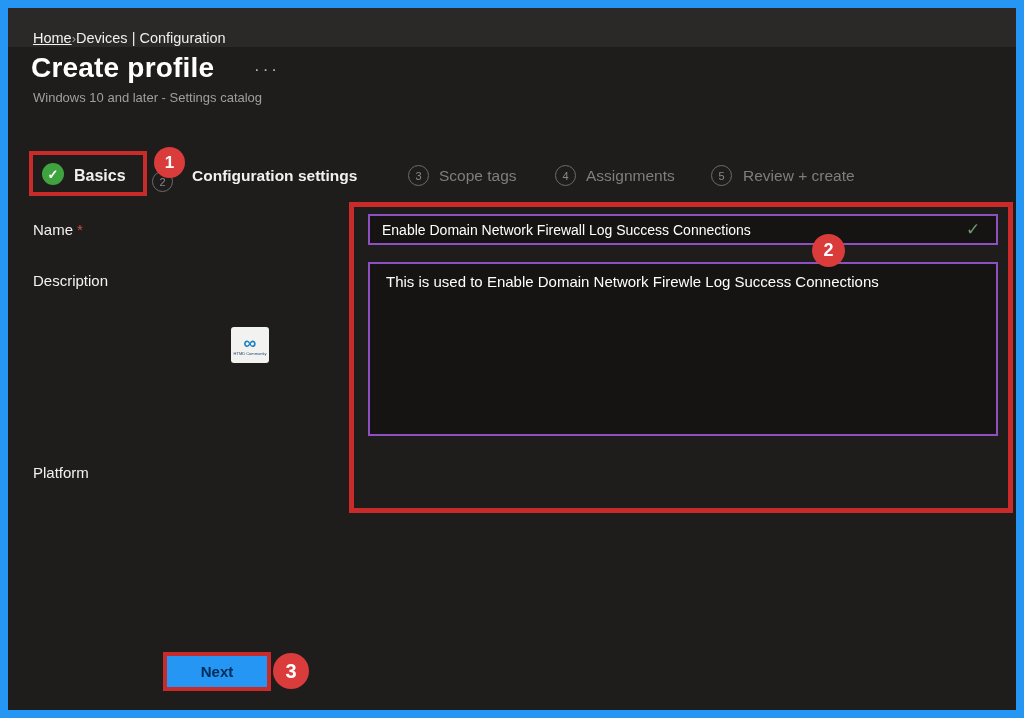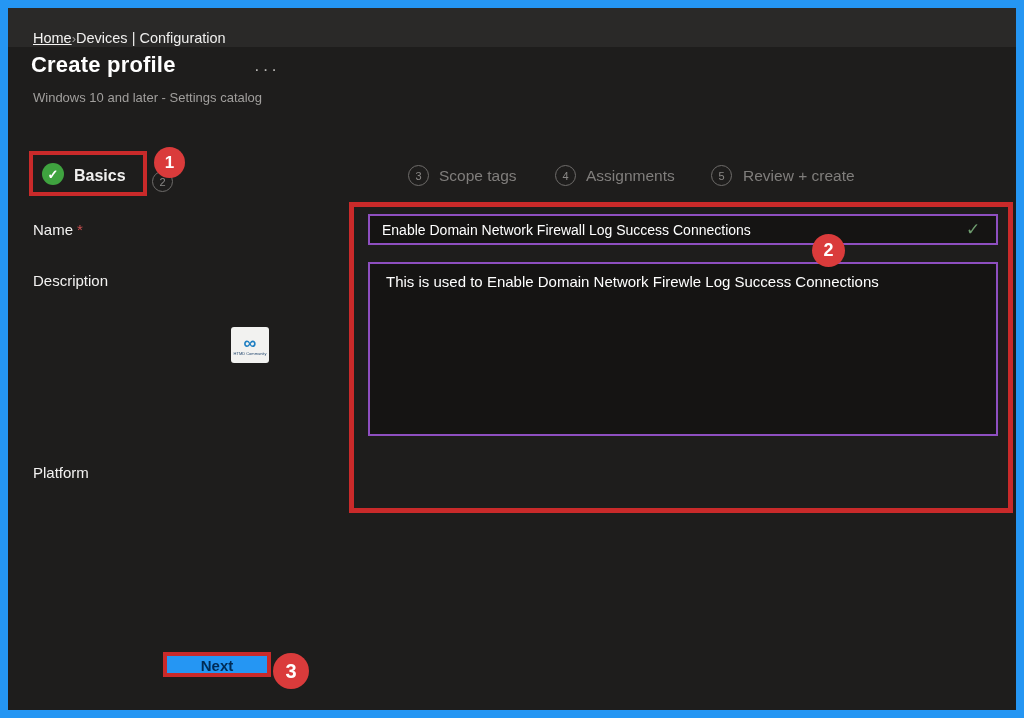--- a/index.html
+++ b/index.html
@@ -7,40 +7,40 @@
         font-family:"Liberation Sans", sans-serif;-webkit-font-smoothing:antialiased;}
   .blue-frame{position:absolute;inset:0;border:8px solid #2596f3;pointer-events:none;z-index:60;}
   .topbar{position:absolute;left:8px;top:8px;width:1008px;height:39px;background:#2a2928;}
 
   
   .breadcrumb{position:absolute;left:33px;top:30px;font-size:14.5px;color:#f0efee;display:flex;align-items:center;gap:0;z-index:2;}
   .breadcrumb .home{color:#f5f4f3;text-decoration:underline;cursor:pointer;}
   .breadcrumb .sep{color:#9c9a98;font-size:13px;}
 
   
-  .title{position:absolute;left:31px;top:52px;font-size:22px;font-weight:bold;color:#ffffff;letter-spacing:.2px;z-index:2;}
+  .title{position:absolute;left:31px;top:52px;font-size:28px;font-weight:bold;color:#ffffff;letter-spacing:.2px;z-index:2;}
   .title-ellipsis{position:absolute;left:254px;top:60px;font-size:17px;color:#b9b7b5;letter-spacing:3px;z-index:2;}
   .subtitle{position:absolute;left:33px;top:90px;font-size:13px;color:#a19f9d;z-index:2;}
 
   
   .tab-label{position:absolute;top:167px;font-size:15.5px;z-index:3;}
   .tab-label.active{color:#f1f0ef;font-weight:600;}
   .tab-label.disabled{color:#807e7c;}
   .check-circle{position:absolute;left:42px;top:163px;width:22px;height:22px;border-radius:50%;
                 background:#3fa33f;color:#fff;font-size:13px;font-weight:bold;
                 display:flex;align-items:center;justify-content:center;z-index:3;}
   .step-ring{position:absolute;top:165px;width:21px;height:21px;border-radius:50%;border:1px solid #6e6c6a;
              color:#8a8886;font-size:11px;display:flex;align-items:center;justify-content:center;
              box-sizing:border-box;z-index:3;}
 
   
   .red-rect{position:absolute;border:4px solid #c92a2a;box-sizing:border-box;z-index:20;pointer-events:none;}
   .rect-basics{left:29px;top:151px;width:118px;height:45px;}
   .rect-form{left:349px;top:202px;width:664px;height:311px;border-width:5px;}
-  .rect-next{left:163px;top:652px;width:108px;height:25px;display:flex;}
+  .rect-next{left:163px;top:652px;width:108px;height:39px;display:flex;}
   .badge{position:absolute;background:#da3b3b;border-radius:50%;color:#fff;font-weight:bold;
          display:flex;align-items:center;justify-content:center;z-index:30;}
   .badge-1{left:154px;top:147px;width:31px;height:31px;font-size:17px;}
   .badge-2{left:812px;top:234px;width:33px;height:33px;font-size:18px;}
   .badge-3{left:273px;top:653px;width:36px;height:36px;font-size:20px;}
 
   
   .field-label{position:absolute;left:33px;font-size:15px;color:#f3f2f1;z-index:2;text-align:center;}
   .req{color:#c94f4f;margin-left:4px;}
   .text-input{position:absolute;left:368px;top:214px;width:630px;height:31px;box-sizing:border-box;
@@ -82,20 +82,21 @@
   </div>
 
   <div class="title">Create profile</div>
   <div class="title-ellipsis">···</div>
   <div class="subtitle">Windows 10 and later - Settings catalog</div>
 
   <span class="check-circle">✓</span>
   <span class="tab-label active" style="left:74px;font-size:16px;font-weight:bold;">Basics</span>
 
   <span class="step-ring" style="left:152px;top:171px;">2</span>
+  <span class="tab-label active" style="left:192px;">Configuration settings</span>
 
   <span class="step-ring" style="left:408px;">3</span>
   <span class="tab-label disabled" style="left:439px;">Scope tags</span>
 
   <span class="step-ring" style="left:555px;">4</span>
   <span class="tab-label disabled" style="left:586px;">Assignments</span>
 
   <span class="step-ring" style="left:711px;">5</span>
   <span class="tab-label disabled" style="left:743px;">Review + create</span>
 

